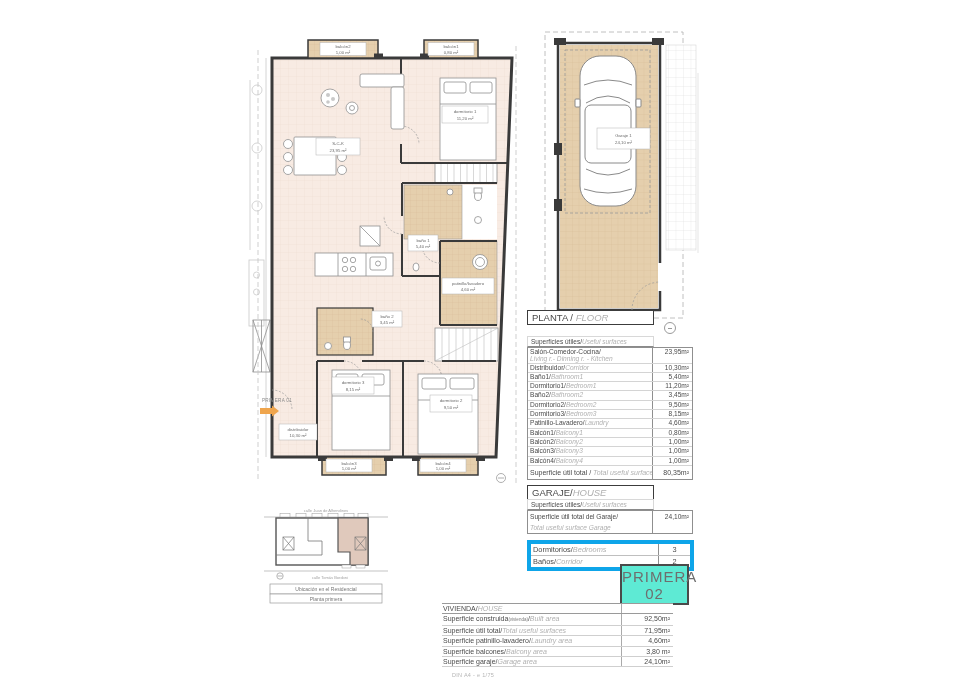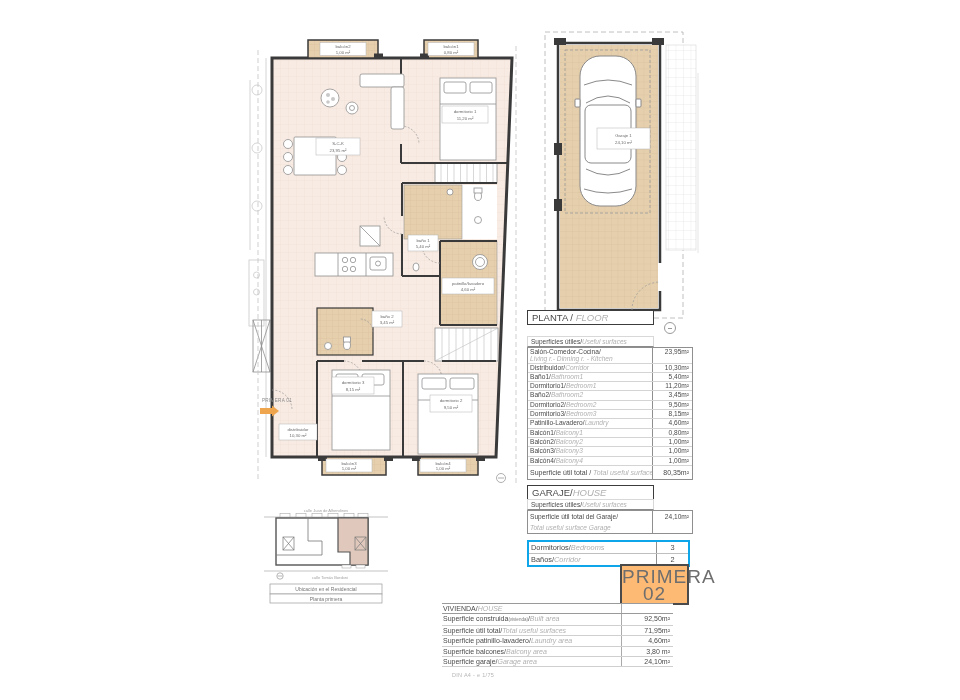--- a/index.html
+++ b/index.html
@@ -17,27 +17,27 @@
   .trow{display:flex;align-items:stretch;border-top:1px solid #d4d4d4;}
   .trow:first-child{border-top:none;}
   .tlabel{flex:1;padding-left:2px;line-height:8.3px;white-space:nowrap;overflow:hidden;}
   .tval{width:36px;border-left:1px solid #8f8f8f;text-align:right;padding-right:3px;line-height:8.3px;}
   .tall .tlabel span{display:block;line-height:7.3px;}
   .tall .tval{line-height:8px;}
   .total-row{font-size:7px;}
   .total-row .tlabel,.total-row .tval{line-height:13px;}
   .g2 .tlabel span{display:block;line-height:11px;}
   .g2 .tval{line-height:11px;}
-  .counts{border:2px solid #0ea5e9;background:#fff;font-size:7.4px;color:#4a4a4a;}
+  .counts{border:4px solid #0ea5e9;background:#fff;font-size:7.4px;color:#4a4a4a;}
   .counts .trow{border-top:1px solid #bfbfbf;}
   .counts .trow:first-child{border-top:none;}
   .counts .tlabel{line-height:11px;}
   .counts .tval{width:31px;text-align:center;line-height:11px;padding-right:0;}
-  .badge{border:2px solid #4a4a4a;background:#fdba74;color:#6e6e6e;text-align:center;
-         font-size:19px;line-height:17px;letter-spacing:1px;padding-top:2px;}
+  .badge{border:2px solid #4a4a4a;background:#5eead4;color:#6e6e6e;text-align:center;
+         font-size:15px;line-height:17px;letter-spacing:1px;padding-top:2px;}
   .vtable{background:#fff;font-size:7px;color:#4a4a4a;border-top:1px solid #9a9a9a;}
   .vtable .trow{border-top:none;border-bottom:1px solid #cfcfcf;}
   .vtable .trow.vhead{border-bottom:1px solid #9a9a9a;}
   .vtable .tlabel{line-height:9.4px;padding-left:1px;}
   .vtable .tval{width:48px;border-left:1px solid #aaa;line-height:9.4px;}
   .tinysub{font-size:4.5px;color:#7a7a7a;}
   .circ{width:10px;height:10px;border:1px solid #9a9a9a;border-radius:50%;background:#fff;
         display:flex;align-items:center;justify-content:center;}
   .circ > div{width:4px;height:1px;background:#9a9a9a;}
   .din{font-size:5.5px;color:#b5b5b5;letter-spacing:0.3px;}

